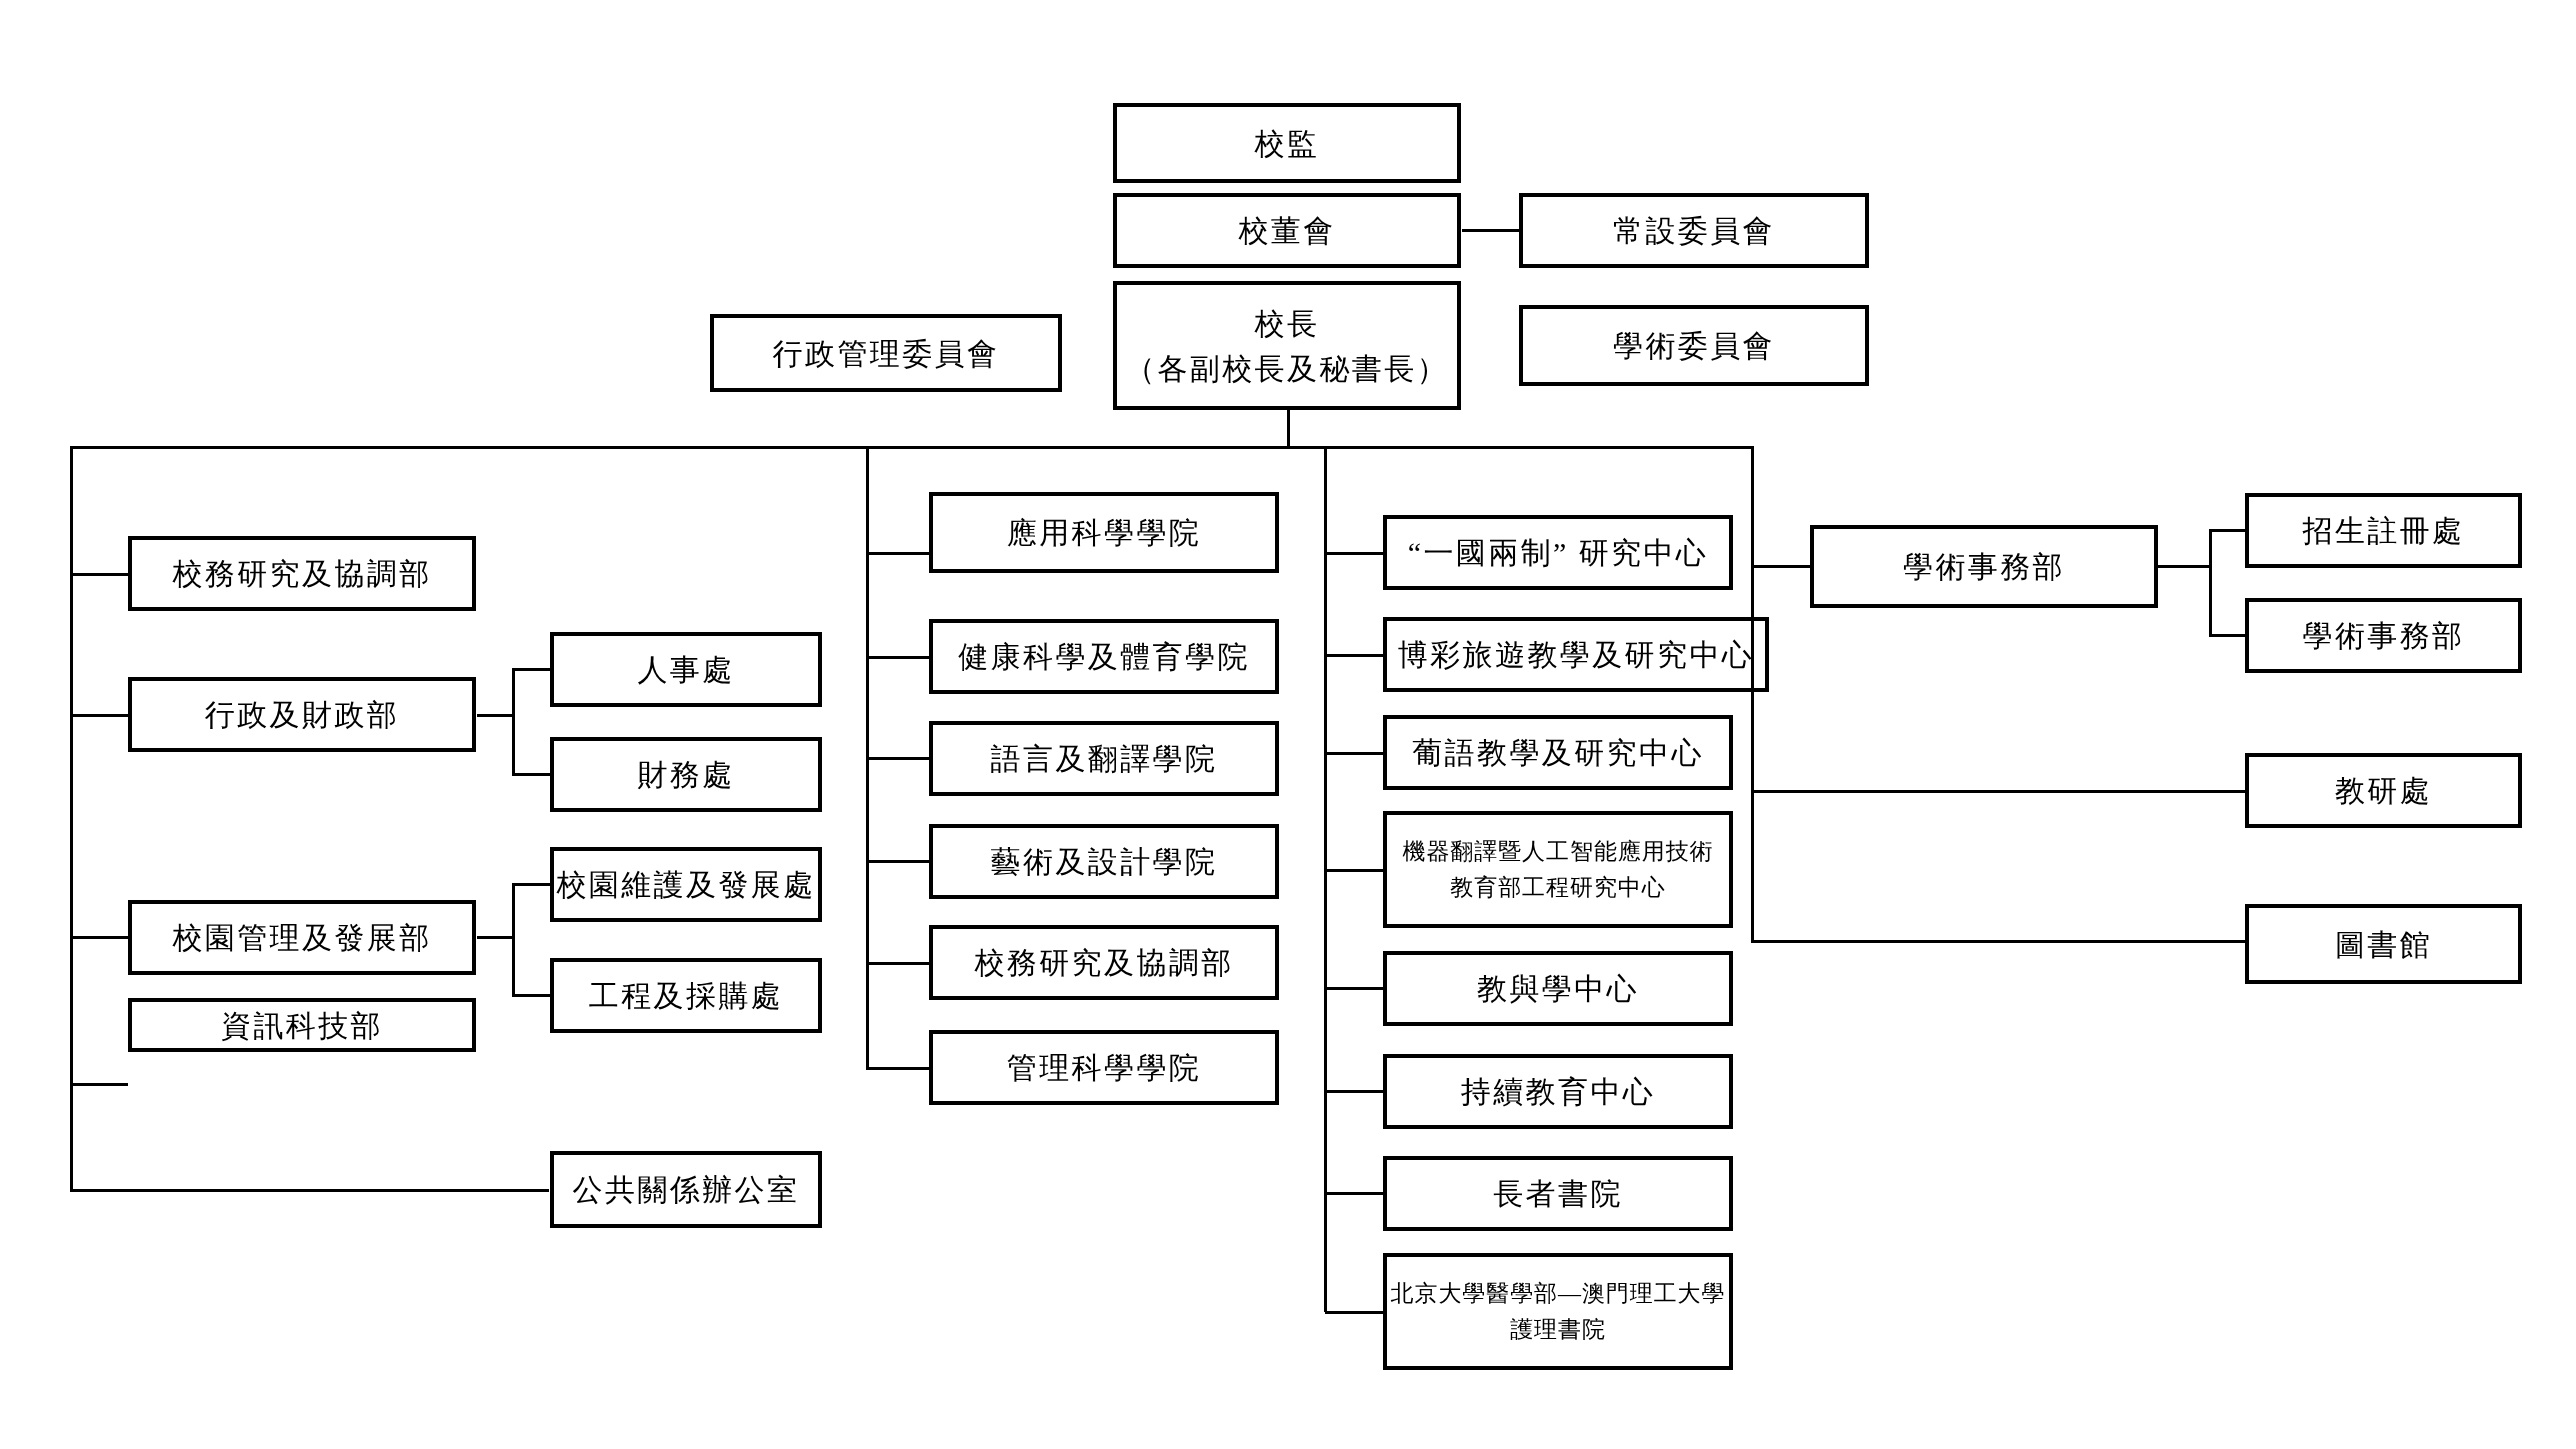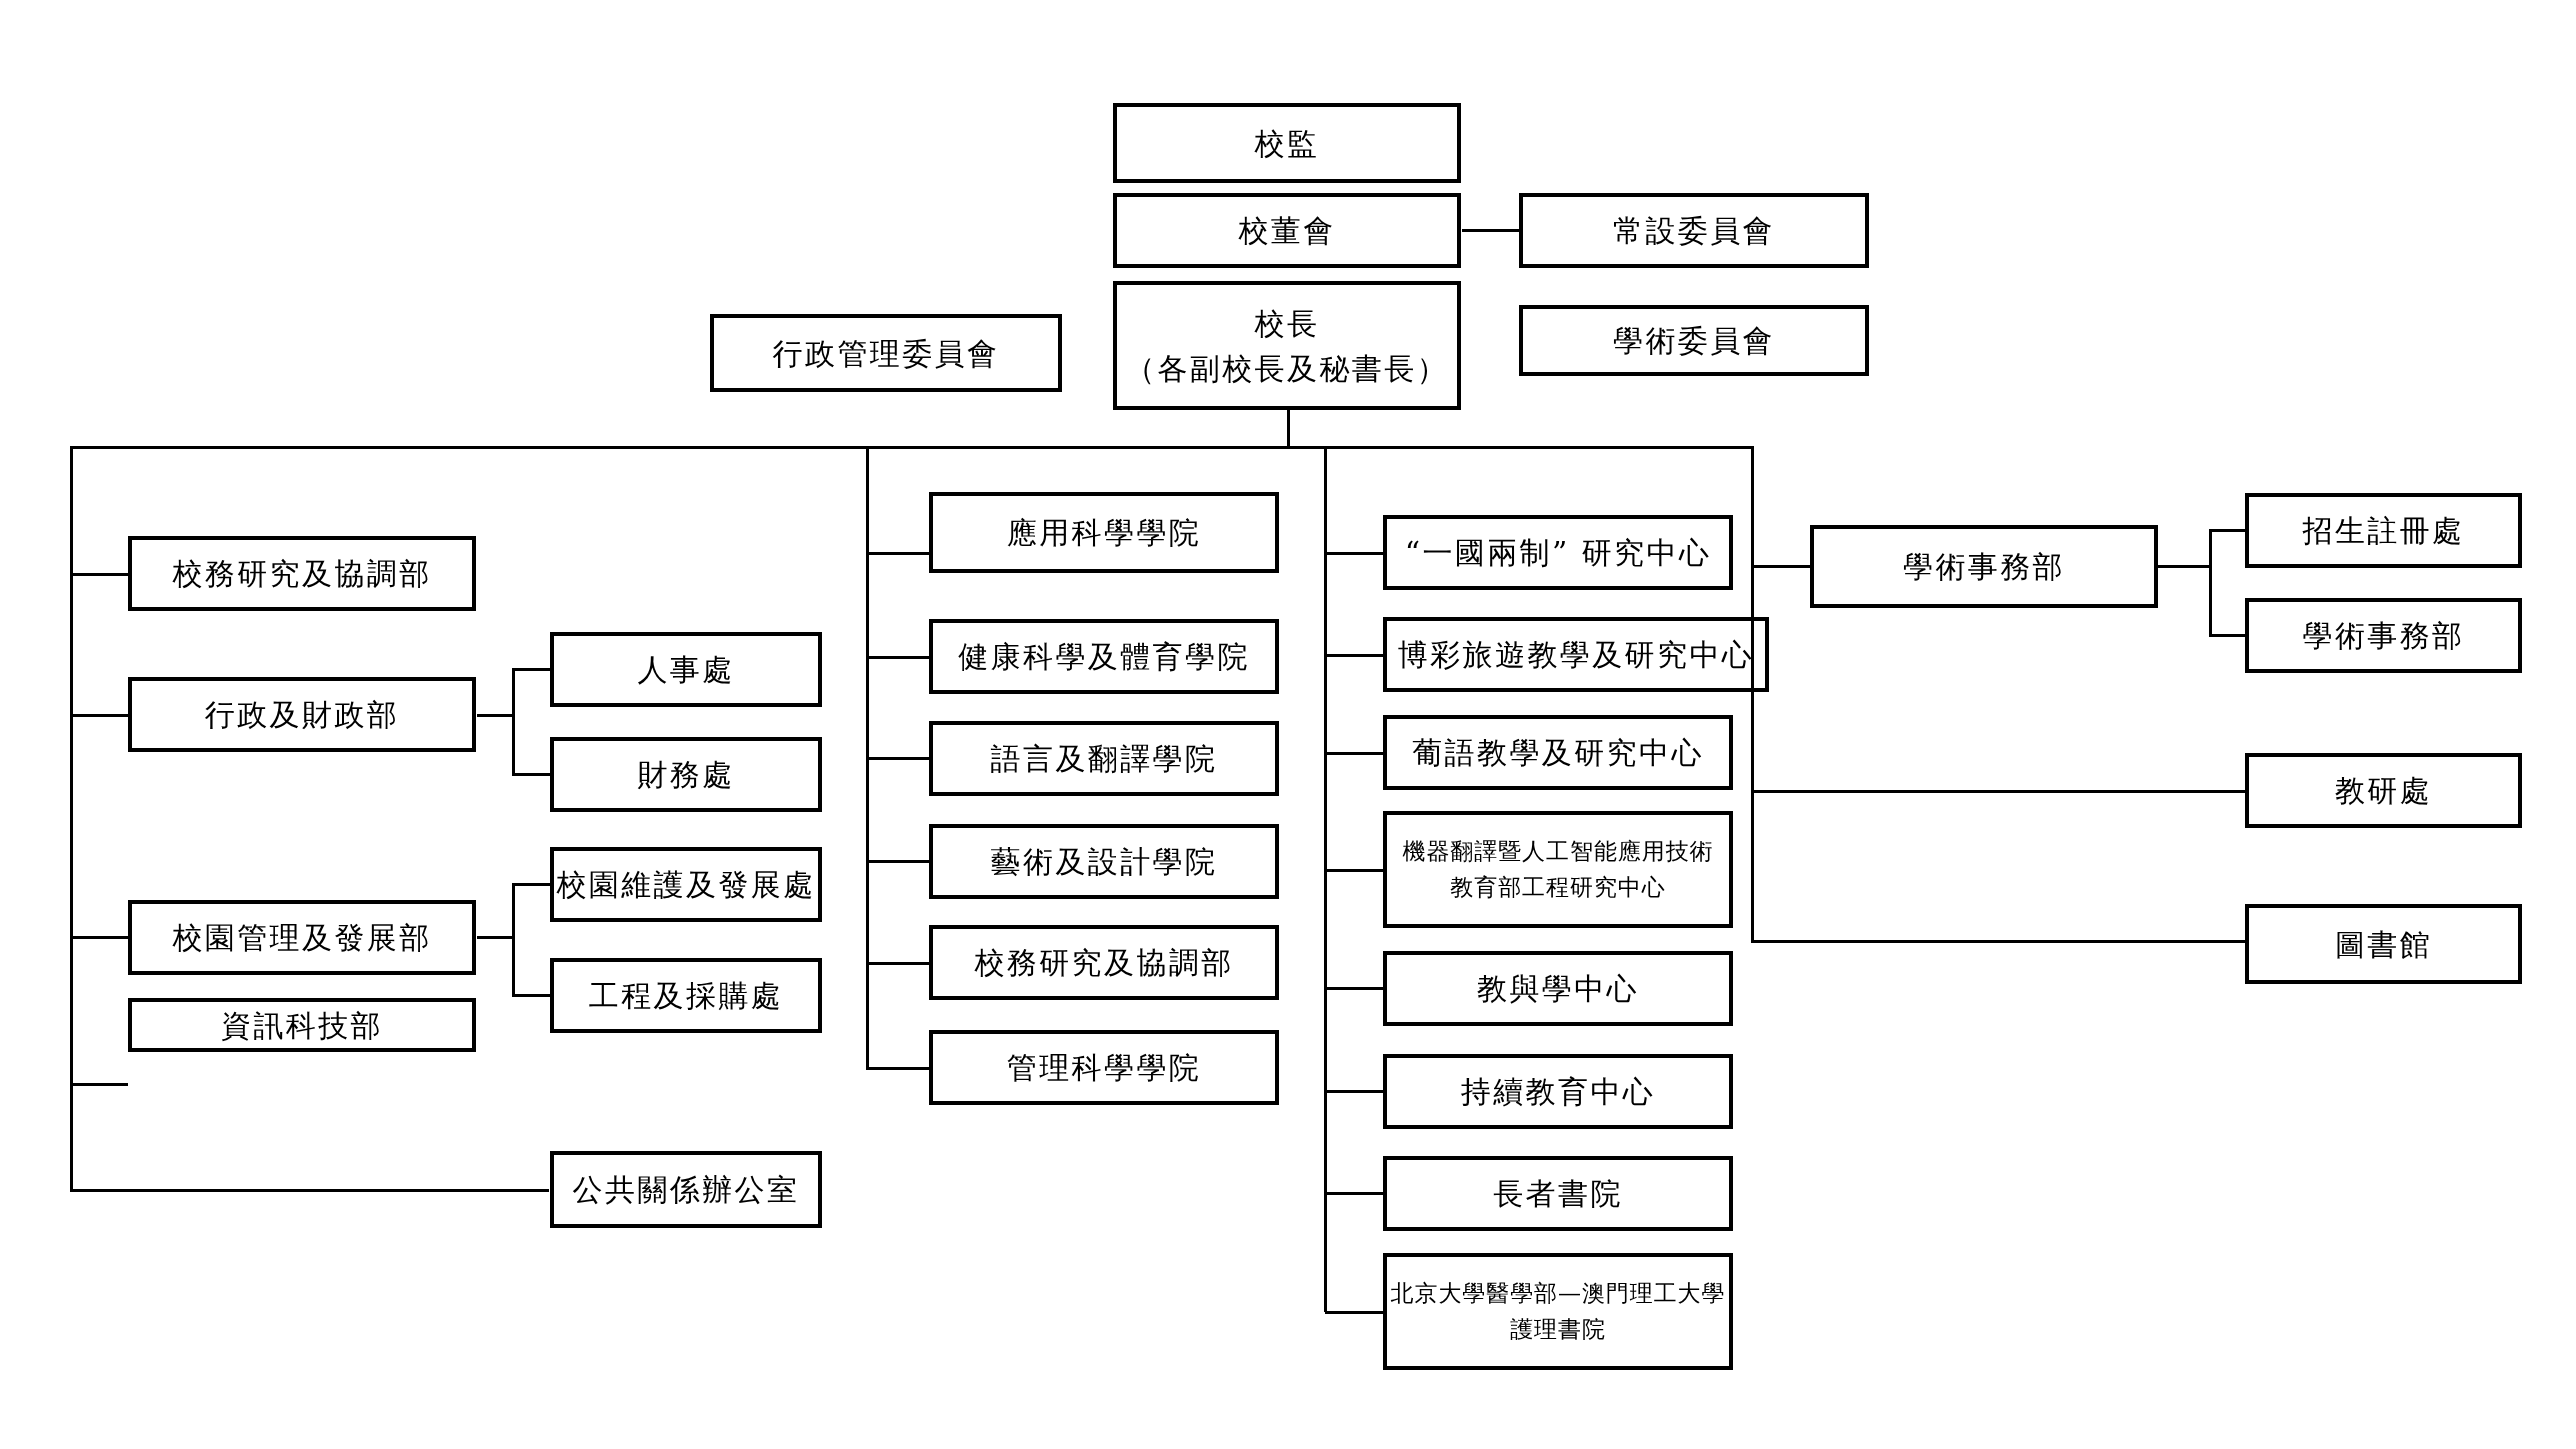--- a/index.html
+++ b/index.html
@@ -23,20 +23,21 @@
     background: #ffffff;
     display: flex;
     align-items: center;
     justify-content: center;
     text-align: center;
     font-size: 30px;
     letter-spacing: 0.08em;
     line-height: 1.5;
     white-space: pre-line;
     color: #000000;
+    font-family: Liberation Serif, serif;
   }
   .box.small {
     font-size: 23px;
     letter-spacing: 0.04em;
     line-height: 1.55;
   }
   .hline, .vline {
     position: absolute;
     background: #000000;
   }
@@ -46,21 +47,21 @@
 </head>
 <body>
 
 <div id="canvas">
 
   <div class="box" style="left:1113px;top:103px;width:348px;height:80px">校監</div>
   <div class="box" style="left:1113px;top:193px;width:348px;height:75px">校董會</div>
   <div class="box" style="left:1519px;top:193px;width:350px;height:75px">常設委員會</div>
   <div class="box" style="left:1113px;top:281px;width:348px;height:129px">校長
 （各副校長及秘書長）</div>
-  <div class="box" style="left:1519px;top:305px;width:350px;height:71px">學術委員會</div>
+  <div class="box" style="left:1519px;top:305px;width:350px;height:81px">學術委員會</div>
   <div class="box" style="left:710px;top:314px;width:352px;height:78px">行政管理委員會</div>
 
   <div class="box" style="left:128px;top:536px;width:348px;height:75px">校務研究及協調部</div>
   <div class="box" style="left:128px;top:677px;width:348px;height:75px">行政及財政部</div>
   <div class="box" style="left:550px;top:632px;width:272px;height:75px">人事處</div>
   <div class="box" style="left:550px;top:737px;width:272px;height:75px">財務處</div>
   <div class="box" style="left:128px;top:900px;width:348px;height:75px">校園管理及發展部</div>
   <div class="box" style="left:550px;top:847px;width:272px;height:75px">校園維護及發展處</div>
   <div class="box" style="left:550px;top:958px;width:272px;height:75px">工程及採購處</div>
   <div class="box" style="left:128px;top:998px;width:348px;height:54px">資訊科技部</div>

